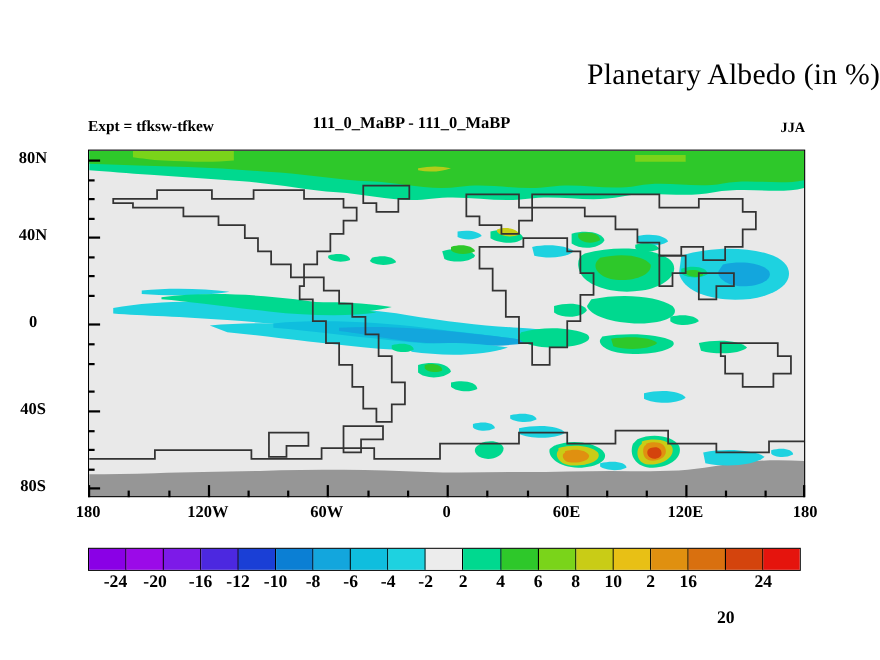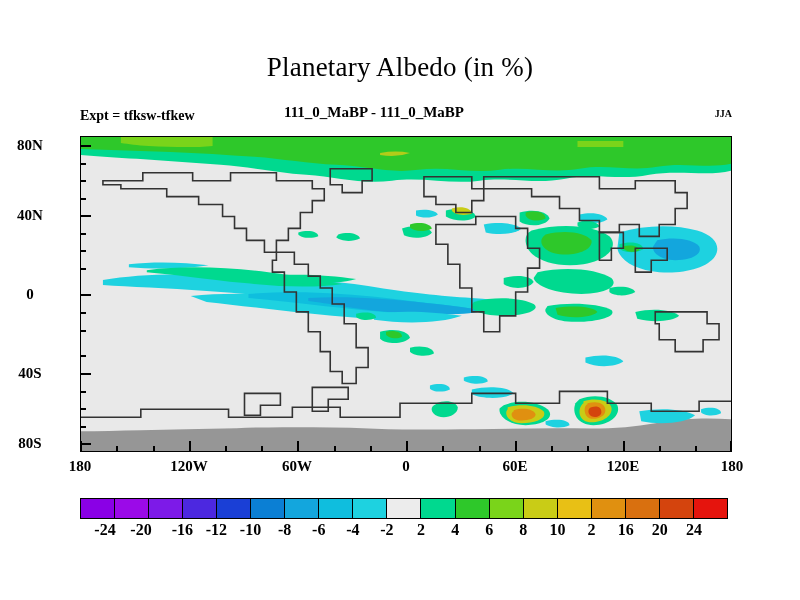--- a/index.html
+++ b/index.html
@@ -4,33 +4,33 @@
 <style>
   html,body{margin:0;padding:0;}
   body{
     width:800px;height:600px;background:#ffffff;
     font-family:"Liberation Serif","DejaVu Serif",serif;
     color:#000000;overflow:hidden;position:relative;
   }
   #fig{position:absolute;left:0;top:0;width:800px;height:600px;}
 
   .ttl{
-    position:absolute;left:0;top:52px;width:800px;text-align:center;
+    position:absolute;left:0;top:52px;width:800px;text-align:right;
     font-size:27px;font-weight:400;letter-spacing:.2px;
   }
   .sub1{
     position:absolute;left:0;top:93px;width:800px;text-align:center;
     font-size:13px;font-weight:700;
   }
   .sub2{
     position:absolute;left:0;top:104px;width:748px;text-align:center;
     font-size:15px;font-weight:700;
   }
   .hdr-l{position:absolute;left:80px;top:108px;font-size:14px;font-weight:700;}
-  .hdr-r{position:absolute;right:68px;top:108px;font-size:10px;font-weight:700;}
+  .hdr-r{position:absolute;right:68px;top:108px;font-size:13px;font-weight:700;}
 
   
   #panel{
     position:absolute;left:80px;top:136px;width:652px;height:316px;
     background:#e9e9e9;border:1.5px solid #000;box-sizing:border-box;
     overflow:hidden;
   }
   #panel svg{position:absolute;left:0;top:0;width:100%;height:100%;display:block;}
 
   
@@ -314,17 +314,17 @@
       <span style="left: 238.737px;">-6</span>
       <span style="left: 272.842px;">-4</span>
       <span style="left: 306.947px;">-2</span>
       <span style="left: 341.053px;">2</span>
       <span style="left: 375.158px;">4</span>
       <span style="left: 409.263px;">6</span>
       <span style="left: 443.368px;">8</span>
       <span style="left: 477.474px;">10</span>
       <span style="left: 511.579px;">2</span>
       <span style="left: 545.684px;">16</span>
-      <span style="left: 579.789px;">20</span>
+      <span style="left: 579.789px; margin-top: 32px;">20</span>
       <span style="left: 613.895px;">24</span>
     </div>
 
 </div>
 
 </body></html>

